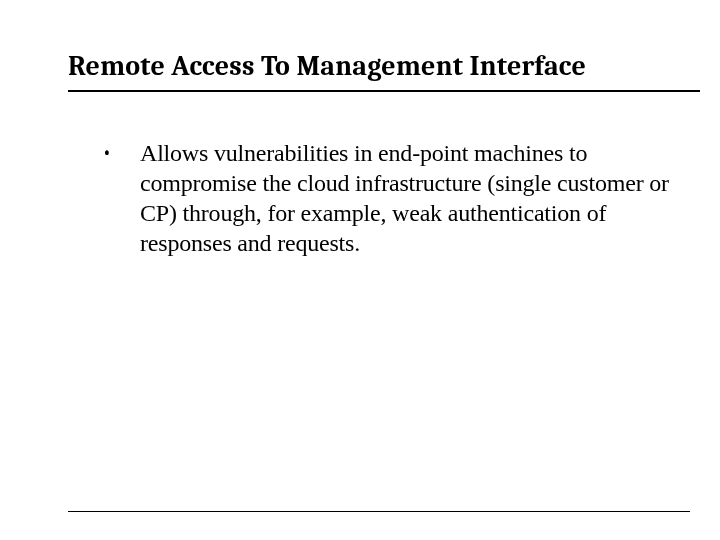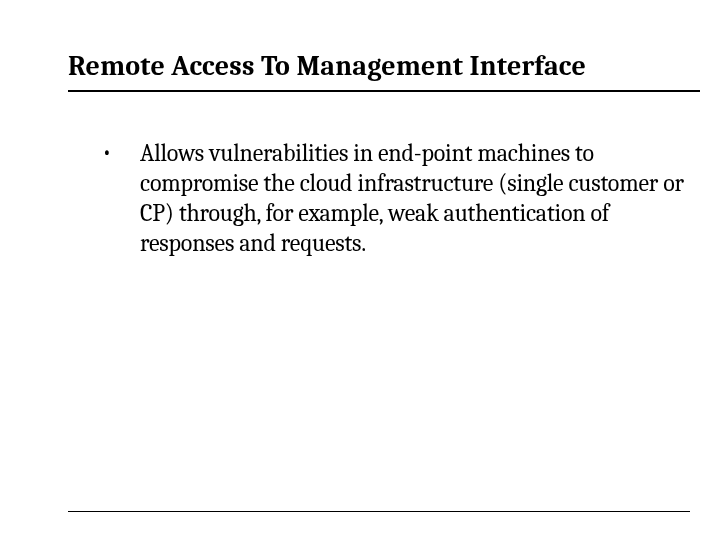--- a/index.html
+++ b/index.html
@@ -40,20 +40,21 @@
       letter-spacing: -0.2px;
     }
     .bullet-marker {
       flex-shrink: 0;
       width: 22px;
       font-size: 22px;
       line-height: 1.35;
     }
     .bullet-text {
       flex: 1;
+      font-family: Liberation Serif, serif;
     }
     .footer-line {
       position: absolute;
       left: 36px;
       right: 46px;
       bottom: 44px;
       border-top: 1.5px solid #000000;
     }
   </style>
 </head>

